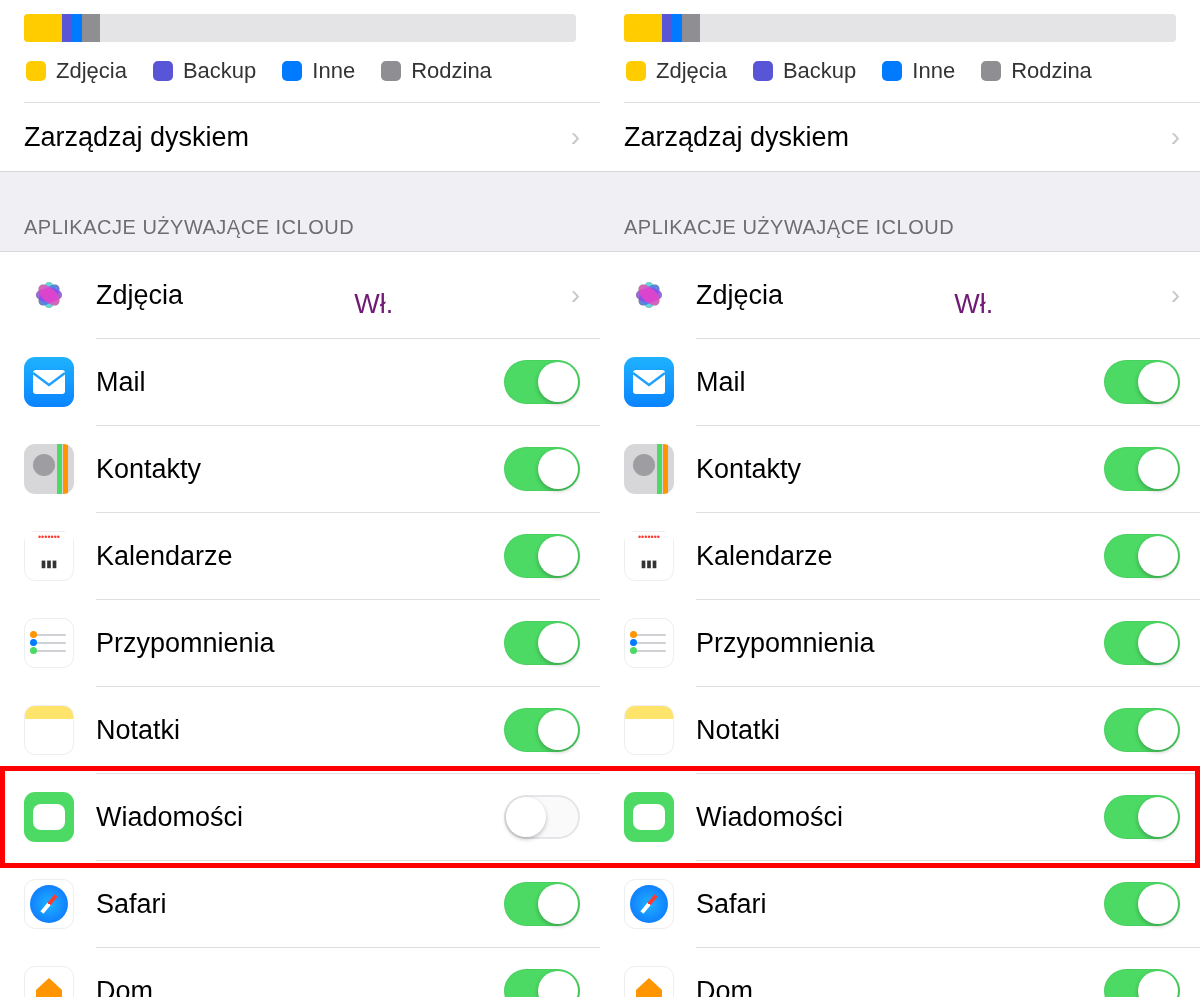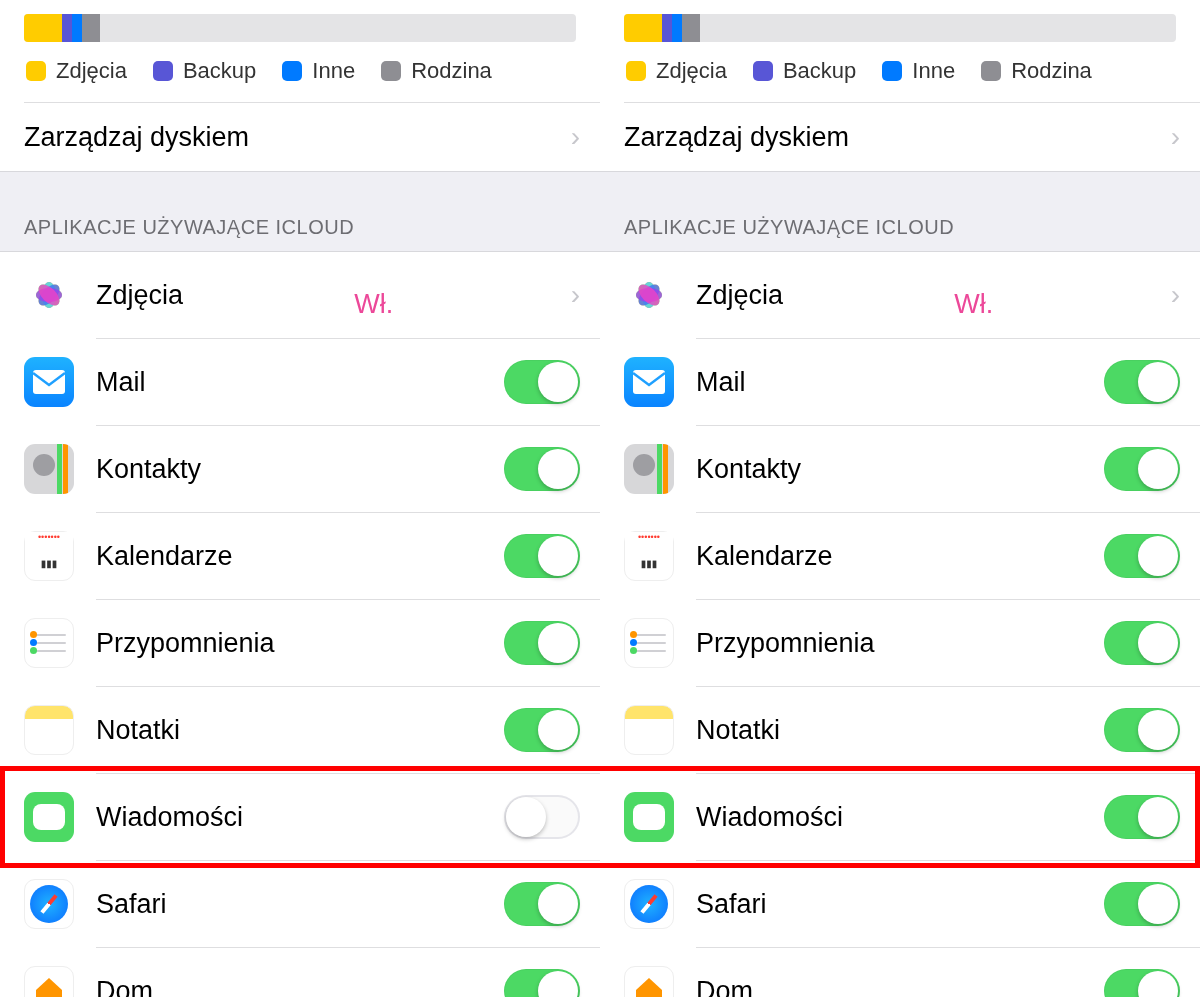--- a/index.html
+++ b/index.html
@@ -54,21 +54,21 @@
     padding: 44px 24px 12px 24px;
     font-size: 20px;
     letter-spacing: 0.5px;
     border-top:1px solid #d8d8dc;
     border-bottom:1px solid #d8d8dc;
   }
   .chev {
     color:#c7c7cc; margin-left:auto; font-size:28px;
   }
   .val {
-    color:#ec4899; margin-left:auto; font-size:27px; margin-right:6px;margin-top:19px;
+    color:#701a75; margin-left:auto; font-size:27px; margin-right:6px;margin-top:19px;
   }
   .toggle {
     margin-left:auto;
     width:76px; height:44px; border-radius:22px;
     position:relative;
     background:#4cd964;
     box-shadow: inset 0 0 0 1px rgba(0,0,0,0.04);
   }
   .toggle.off { background:#fafafa; box-shadow: inset 0 0 0 2px #e5e5ea; }
   .knob {

